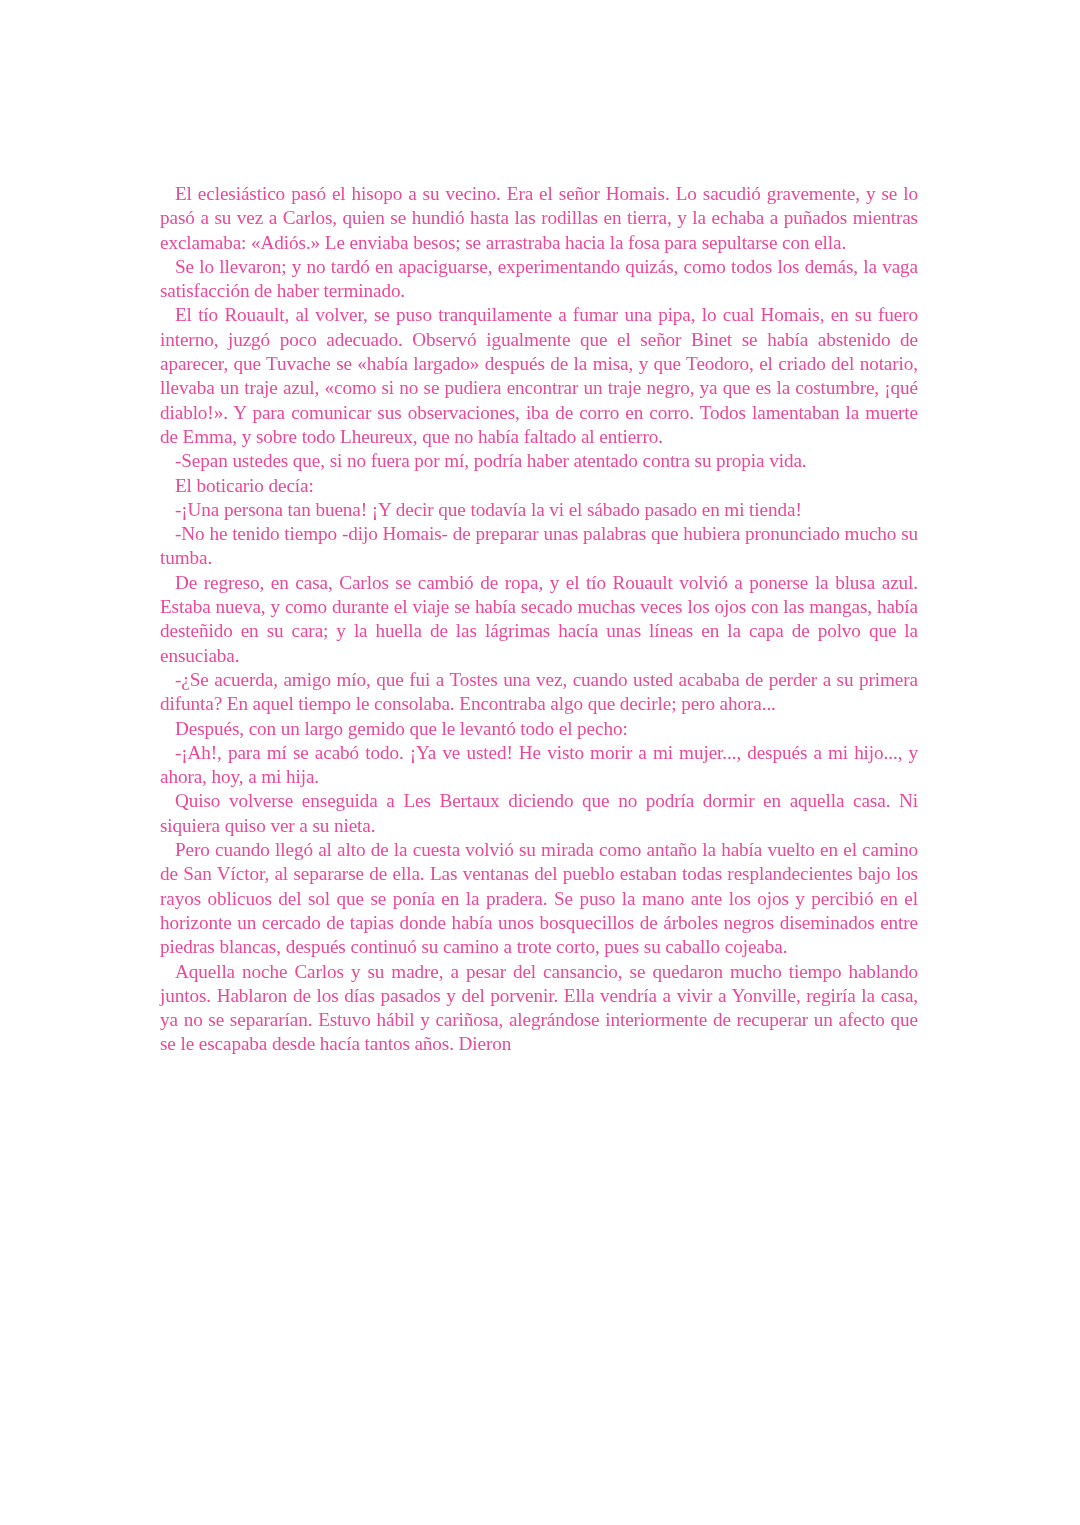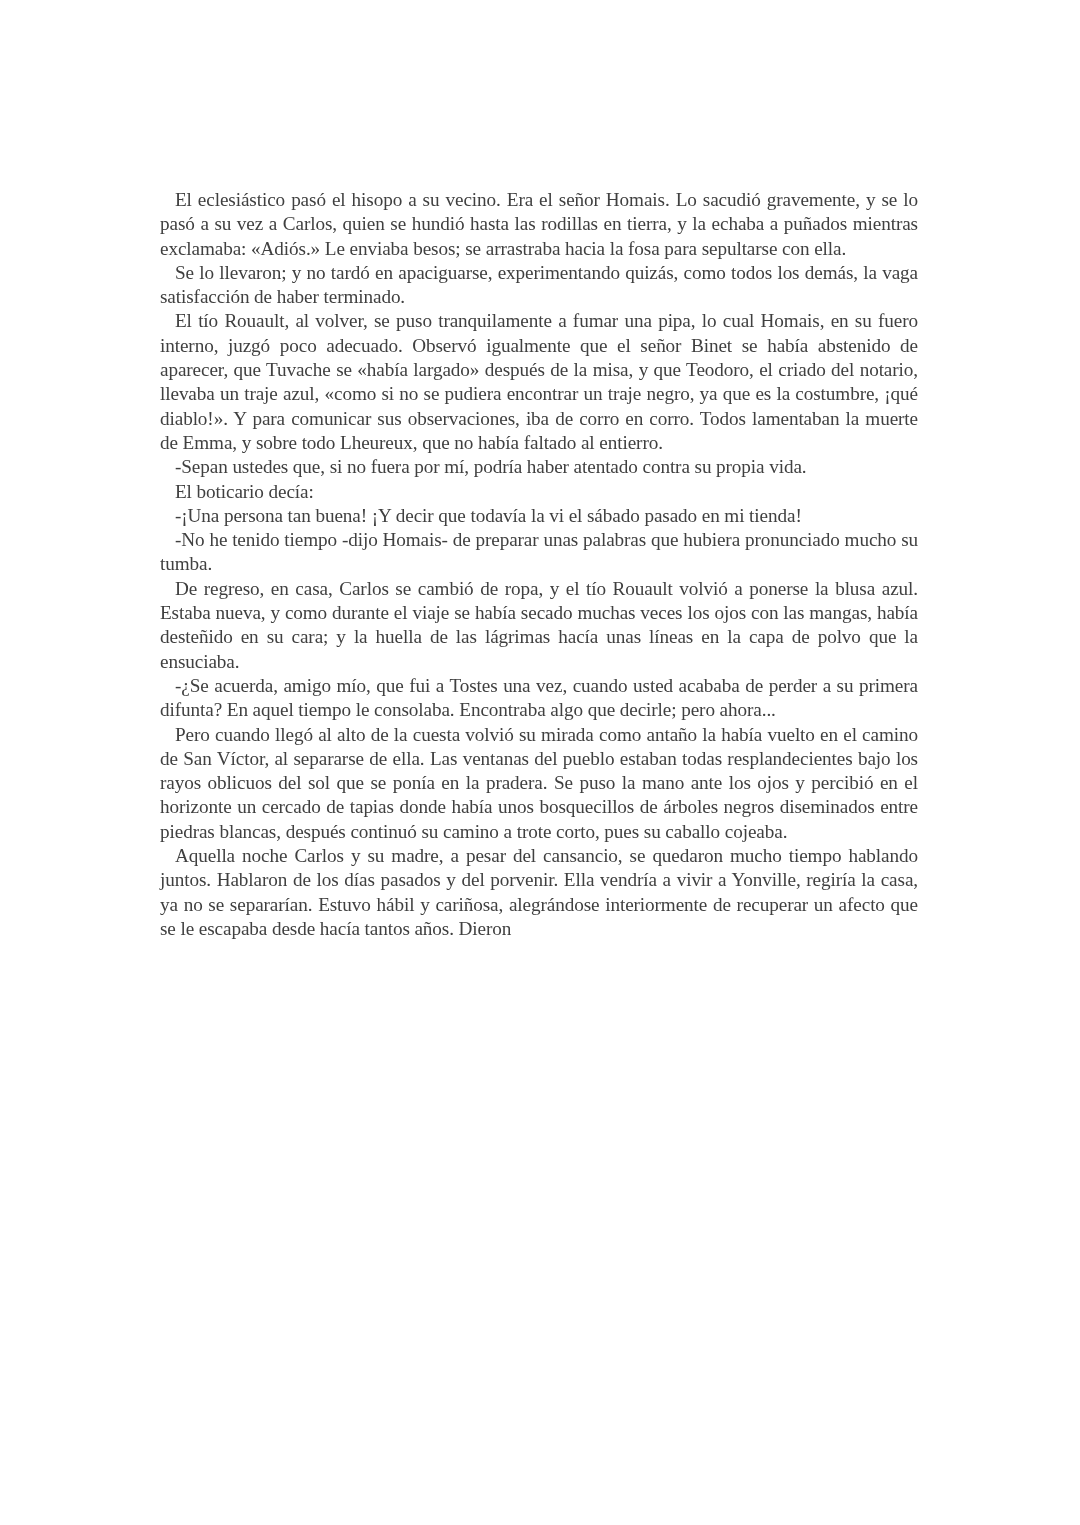--- a/index.html
+++ b/index.html
@@ -9,26 +9,26 @@
     }
     body {
       width: 1080px;
       height: 1525px;
       position: relative;
       overflow: hidden;
     }
     .page {
       position: absolute;
       left: 160px;
-      top: 188px;
+      top: 182px;
       width: 758px;
       font-family: "Liberation Serif", "DejaVu Serif", serif;
       font-size: 19.2px;
       line-height: 24.3px;
-      color: #404040;
+      color: #ec4899;
       letter-spacing: -0.1px;
     }
     .para {
       margin: 0;
       text-indent: 15px;
       text-align: justify;
       hyphens: none;
     }
   </style>
 </head>
@@ -37,15 +37,18 @@
 <div class="page">
   <p class="para">El eclesiástico pasó el hisopo a su vecino. Era el señor Homais. Lo sacudió gravemente, y se lo pasó a su vez a Carlos, quien se hundió hasta las rodillas en tierra, y la echaba a puñados mientras exclamaba: «Adiós.» Le enviaba besos; se arrastraba hacia la fosa para sepultarse con ella.</p>
   <p class="para">Se lo llevaron; y no tardó en apaciguarse, experimentando quizás, como todos los demás, la vaga satisfacción de haber terminado.</p>
   <p class="para">El tío Rouault, al volver, se puso tranquilamente a fumar una pipa, lo cual Homais, en su fuero interno, juzgó poco adecuado. Observó igualmente que el señor Binet se había abstenido de aparecer, que Tuvache se «había largado» después de la misa, y que Teodoro, el criado del notario, llevaba un traje azul, «como si no se pudiera encontrar un traje negro, ya que es la costumbre, ¡qué diablo!». Y para comunicar sus observaciones, iba de corro en corro. Todos lamentaban la muerte de Emma, y sobre todo Lheureux, que no había faltado al entierro.</p>
   <p class="para">-Sepan ustedes que, si no fuera por mí, podría haber atentado contra su propia vida.</p>
   <p class="para">El boticario decía:</p>
   <p class="para">-¡Una persona tan buena! ¡Y decir que todavía la vi el sábado pasado en mi tienda!</p>
   <p class="para">-No he tenido tiempo -dijo Homais- de preparar unas palabras que hubiera pronunciado mucho su tumba.</p>
   <p class="para">De regreso, en casa, Carlos se cambió de ropa, y el tío Rouault volvió a ponerse la blusa azul. Estaba nueva, y como durante el viaje se había secado muchas veces los ojos con las mangas, había desteñido en su cara; y la huella de las lágrimas hacía unas líneas en la capa de polvo que la ensuciaba.</p>
   <p class="para">-¿Se acuerda, amigo mío, que fui a Tostes una vez, cuando usted acababa de perder a su primera difunta? En aquel tiempo le consolaba. Encontraba algo que decirle; pero ahora...</p>
+  <p class="para">Después, con un largo gemido que le levantó todo el pecho:</p>
+  <p class="para">-¡Ah!, para mí se acabó todo. ¡Ya ve usted! He visto morir a mi mujer..., después a mi hijo..., y ahora, hoy, a mi hija.</p>
+  <p class="para">Quiso volverse enseguida a Les Bertaux diciendo que no podría dormir en aquella casa. Ni siquiera quiso ver a su nieta.</p>
   <p class="para">Pero cuando llegó al alto de la cuesta volvió su mirada como antaño la había vuelto en el camino de San Víctor, al separarse de ella. Las ventanas del pueblo estaban todas resplandecientes bajo los rayos oblicuos del sol que se ponía en la pradera. Se puso la mano ante los ojos y percibió en el horizonte un cercado de tapias donde había unos bosquecillos de árboles negros diseminados entre piedras blancas, después continuó su camino a trote corto, pues su caballo cojeaba.</p>
   <p class="para">Aquella noche Carlos y su madre, a pesar del cansancio, se quedaron mucho tiempo hablando juntos. Hablaron de los días pasados y del porvenir. Ella vendría a vivir a Yonville, regiría la casa, ya no se separarían. Estuvo hábil y cariñosa, alegrándose interiormente de recuperar un afecto que se le escapaba desde hacía tantos años. Dieron</p>
 </div>
 
 </body></html>

